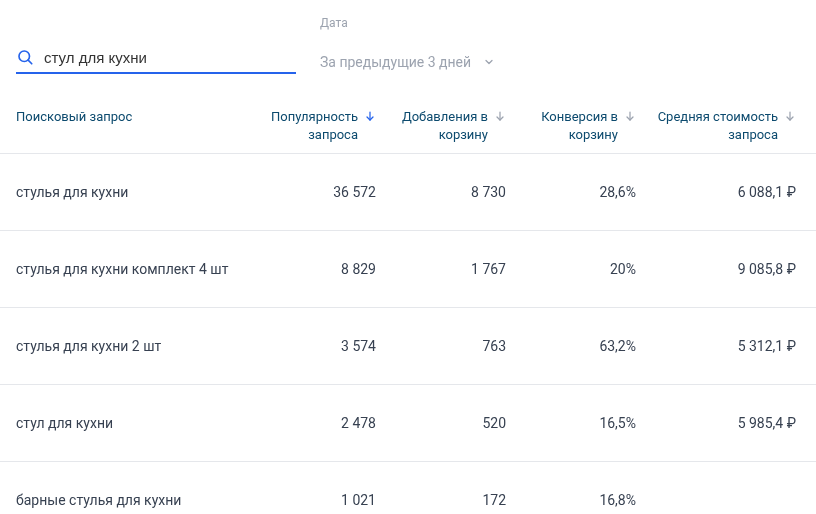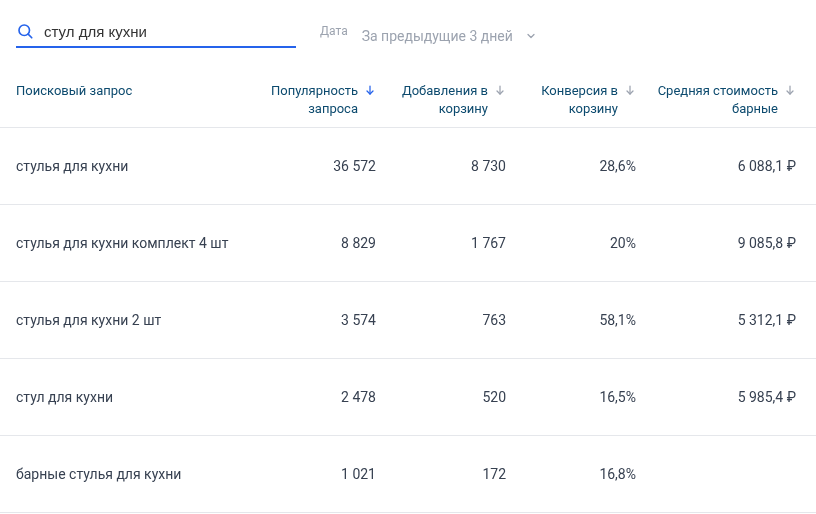--- a/index.html
+++ b/index.html
@@ -25,21 +25,21 @@
     }
     .search-wrap svg { flex-shrink: 0; }
     .search-input {
       border: none;
       outline: none;
       font-size: 15px;
       color: #333;
       width: 100%;
       background: transparent;
     }
-    .date-filter { display: flex; flex-direction: row; gap: 14px; }
+    .date-filter { display: flex; flex-direction: column; gap: 20px; }
     .date-label { font-size: 12px; color: #9ca3af; }
     .date-select {
       display: flex;
       align-items: center;
       gap: 12px;
       font-size: 14px;
       color: #9ca3af;
       cursor: pointer;
       padding: 4px 0;
     }
@@ -116,21 +116,21 @@
       </svg>
     </div>
     <div class="th right">
       <span class="th-text">Конверсия в корзину</span>
       <svg class="sort-icon" width="12" height="12" viewBox="0 0 24 24" fill="none" stroke="#9ca3af" stroke-width="2.5" stroke-linecap="round" stroke-linejoin="round">
         <line x1="12" y1="4" x2="12" y2="20"></line>
           <polyline points="18 14 12 20 6 14"></polyline>
       </svg>
     </div>
     <div class="th right">
-      <span class="th-text">Средняя стоимость барные</span>
+      <span class="th-text">Средняя стоимость запроса</span>
       <svg class="sort-icon" width="12" height="12" viewBox="0 0 24 24" fill="none" stroke="#9ca3af" stroke-width="2.5" stroke-linecap="round" stroke-linejoin="round">
         <line x1="12" y1="4" x2="12" y2="20"></line>
           <polyline points="18 14 12 20 6 14"></polyline>
       </svg>
     </div>
   </div>
 
   <div class="tbody">
     <div class="row">
       <div class="cell">стулья для кухни</div>
@@ -143,21 +143,21 @@
       <div class="cell">стулья для кухни комплект 4 шт</div>
       <div class="cell right">8 829</div>
       <div class="cell right">1 767</div>
       <div class="cell right">20%</div>
       <div class="cell right">9 085,8 ₽</div>
     </div>
     <div class="row">
       <div class="cell">стулья для кухни 2 шт</div>
       <div class="cell right">3 574</div>
       <div class="cell right">763</div>
-      <div class="cell right">58,1%</div>
+      <div class="cell right">63,2%</div>
       <div class="cell right">5 312,1 ₽</div>
     </div>
     <div class="row">
       <div class="cell">стул для кухни</div>
       <div class="cell right">2 478</div>
       <div class="cell right">520</div>
       <div class="cell right">16,5%</div>
       <div class="cell right">5 985,4 ₽</div>
     </div>
     <div class="row">

